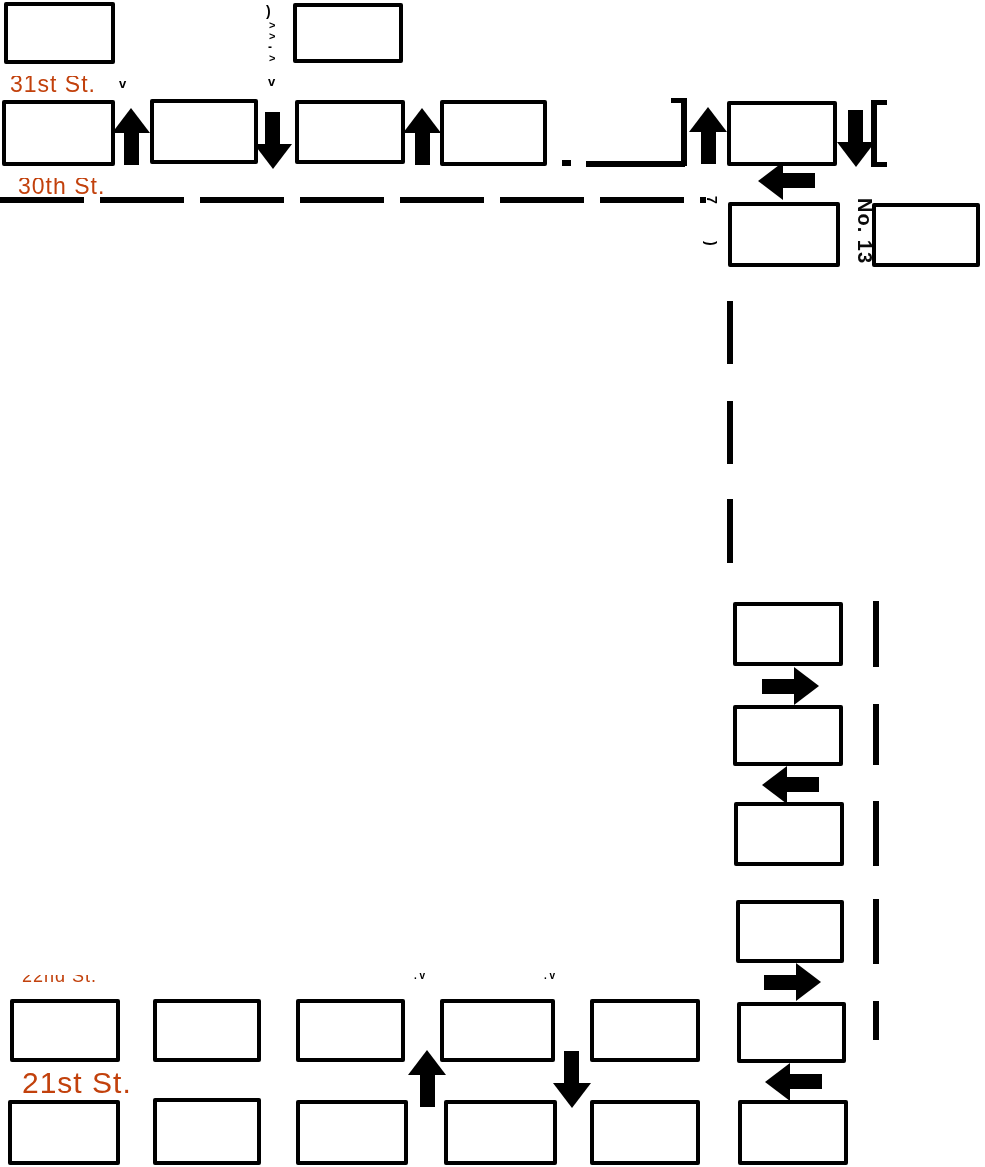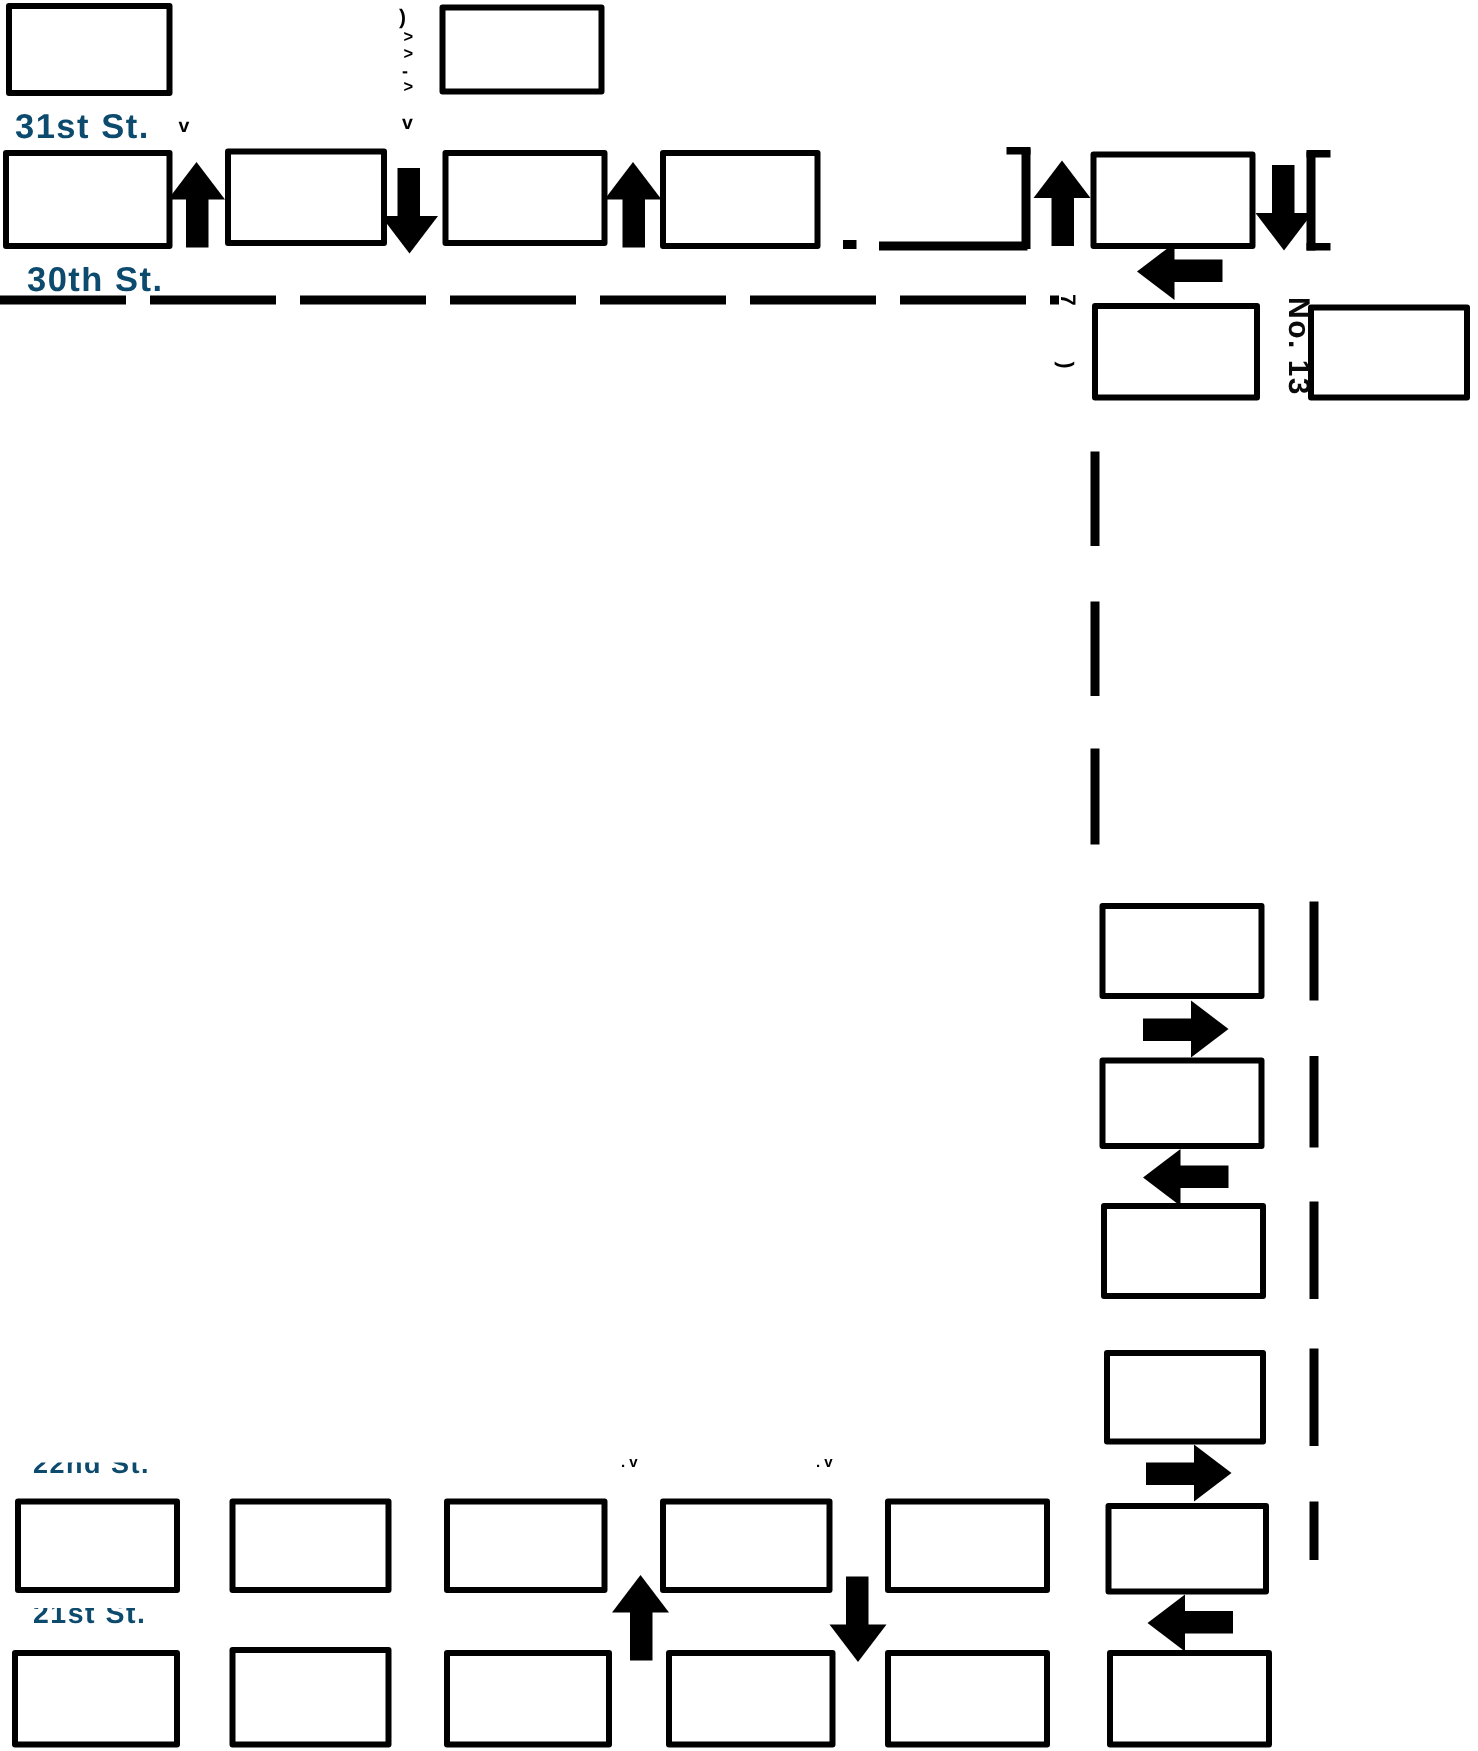--- a/index.html
+++ b/index.html
@@ -7,22 +7,22 @@
     position:relative; width:985px; height:1167px; background:#ffffff;
     overflow:hidden; font-family:"Liberation Sans", sans-serif; color:#000;
   }
   .block {
     position:absolute; box-sizing:border-box;
     border:4px solid #000; background:#fff; border-radius:2px;
   }
   .bar { position:absolute; background:#000; }
   .dashed-h { position:absolute; }
   .street-label {
-    position:absolute; font-weight:bold; white-space:nowrap;
-    color:#0c4a6e; letter-spacing:1px;
+    position:absolute; font-weight:normal; white-space:nowrap;
+    color:#c2410c; letter-spacing:1px;
   }
   .vlabel {
     position:absolute; font-weight:bold; white-space:nowrap;
     transform-origin:0 0; color:#0a0a0a; letter-spacing:1px;
   }
   .fragment {
     position:absolute; font-weight:bold; color:#000; white-space:nowrap;
     transform-origin:0 0; line-height:1;
   }
   .arrow { position:absolute; width:40px; height:58px; }
@@ -122,21 +122,21 @@
       <div class="arrow-head"></div>
       <div class="arrow-shaft"></div>
     </div>
     <div class="arrow" style="left: 552px; top: 1050px; transform: rotate(180deg);">
       <div class="arrow-head"></div>
       <div class="arrow-shaft"></div>
     </div>
     <div class="street-label" style="left: 10px; top: 71px; font-size: 23px; clip-path: inset(5px 0px 0px);">31st St.</div>
     <div class="street-label" style="left: 18px; top: 173px; font-size: 23px; clip-path: inset(5px 0px 0px);">30th St.</div>
     <div class="street-label" style="left: 22px; top: 966px; font-size: 18px; clip-path: inset(9px 0px 0px);">22nd St.</div>
-    <div class="street-label" style="left: 22px; top: 1066px; font-size: 19px; clip-path: inset(6px 0px 0px); text-align: right;">21st St.</div>
+    <div class="street-label" style="left: 22px; top: 1066px; font-size: 30px; clip-path: inset(6px 0px 0px); text-align: right;">21st St.</div>
     <div class="vlabel" style="left: 876px; top: 198px; font-size: 20px; transform: rotate(90deg);">No. 13</div>
     <div class="fragment" style="left: 266px; top: 4px; font-size: 14px; transform: rotate(0deg);">)</div>
     <div class="fragment" style="left: 269px; top: 20px; font-size: 11px; transform: rotate(0deg);">&gt;</div>
     <div class="fragment" style="left: 269px; top: 31px; font-size: 11px; transform: rotate(0deg);">&gt;</div>
     <div class="fragment" style="left: 268px; top: 41px; font-size: 12px; transform: rotate(0deg);">-</div>
     <div class="fragment" style="left: 269px; top: 53px; font-size: 11px; transform: rotate(0deg);">&gt;</div>
     <div class="fragment" style="left: 119px; top: 77px; font-size: 13px; transform: rotate(0deg);">v</div>
     <div class="fragment" style="left: 268px; top: 75px; font-size: 13px; transform: rotate(0deg);">v</div>
     <div class="fragment" style="left: 719px; top: 196px; font-size: 14px; transform: rotate(90deg);">7</div>
     <div class="fragment" style="left: 718px; top: 241px; font-size: 14px; transform: rotate(90deg);">)</div>

